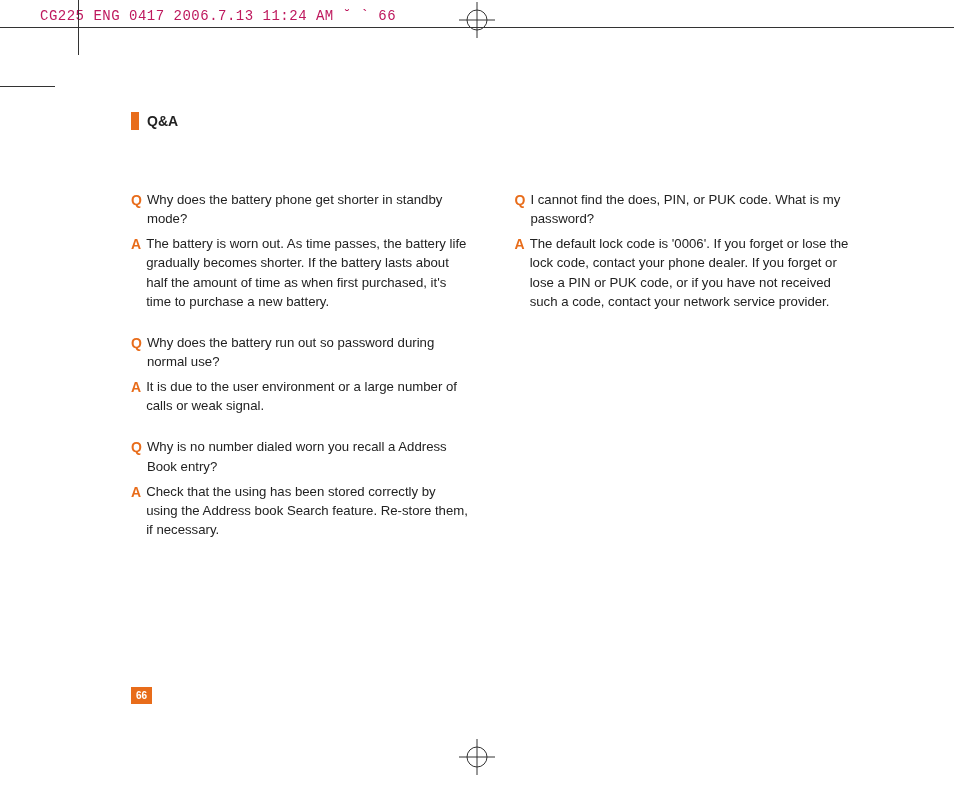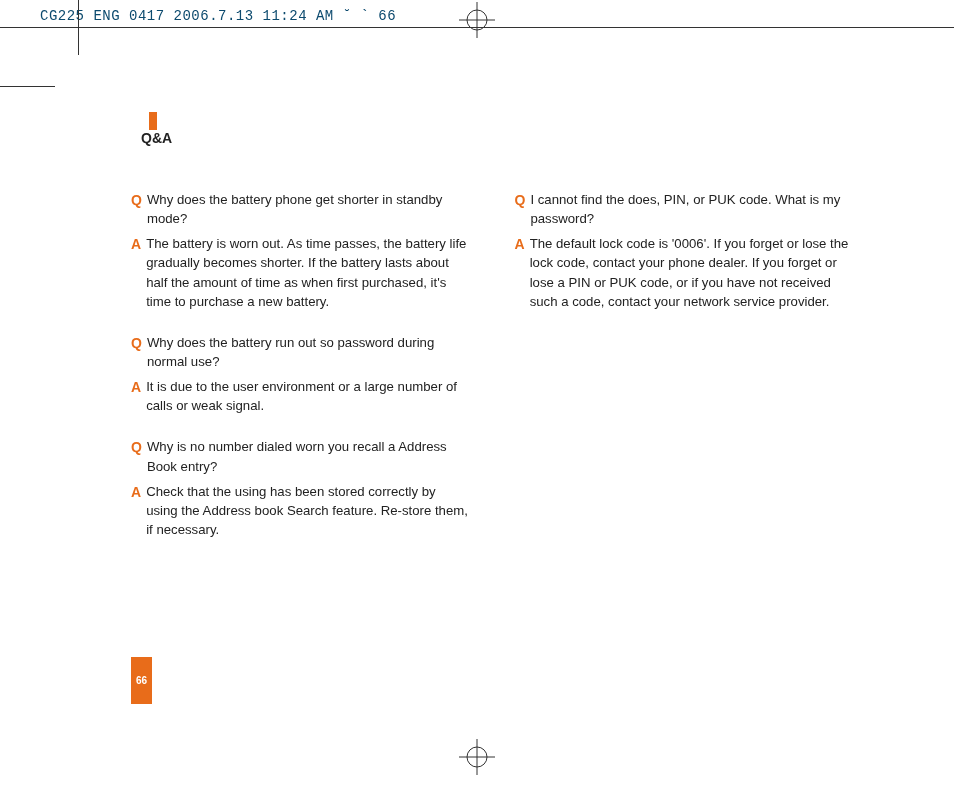--- a/index.html
+++ b/index.html
@@ -11,45 +11,44 @@
     position: relative;
     color: #1a1a1a;
   }
   .header-line {
     position: absolute;
     top: 8px;
     left: 40px;
     font-family: "Courier New", monospace;
     font-size: 14px;
     letter-spacing: 0.5px;
-    color: #0c4a6e;
+    color: #be185d;
   }
   .reg-top {
     position: absolute;
     top: 0;
     left: 50%;
     transform: translateX(-50%);
   }
   .reg-bottom {
     position: absolute;
     bottom: 20px;
     left: 50%;
     transform: translateX(-50%);
   }
   .crop-top-h { position: absolute; top: 27px; left: 0; width: 954px; height: 1px; background: #333; }
   .crop-top-v { position: absolute; top: 0; left: 78px; width: 1px; height: 55px; background: #333; }
   .crop-left-h { position: absolute; top: 86px; left: 0; width: 55px; height: 1px; background: #333; }
 
   .section-title {
     position: absolute;
     top: 112px;
-    left: 141px;
+    left: 131px;
     display: flex;
     align-items: center;
-    flex-direction: column;
   }
   .orange-bar {
     width: 8px;
     height: 18px;
     background: #e86c1a;
     margin-right: 8px;
   }
   .section-title-text {
     font-weight: bold;
     font-size: 14px;
@@ -89,21 +88,21 @@
   .q-line { margin-bottom: 6px; }
   .a-line { margin-bottom: 0; }
   .page-num-box {
     position: absolute;
     bottom: 97px;
     left: 131px;
     background: #e86c1a;
     color: #fff;
     font-size: 10px;
     font-weight: bold;
-    padding: 18px 5px;
+    padding: 3px 5px;
   }
 </style>
 </head>
 <body>
 
 <div class="header-line">CG225 ENG 0417  2006.7.13 11:24 AM  ˘  ` 66</div>
 
 <div class="crop-top-h"></div>
 <div class="crop-top-v"></div>
 <div class="crop-left-h"></div>

